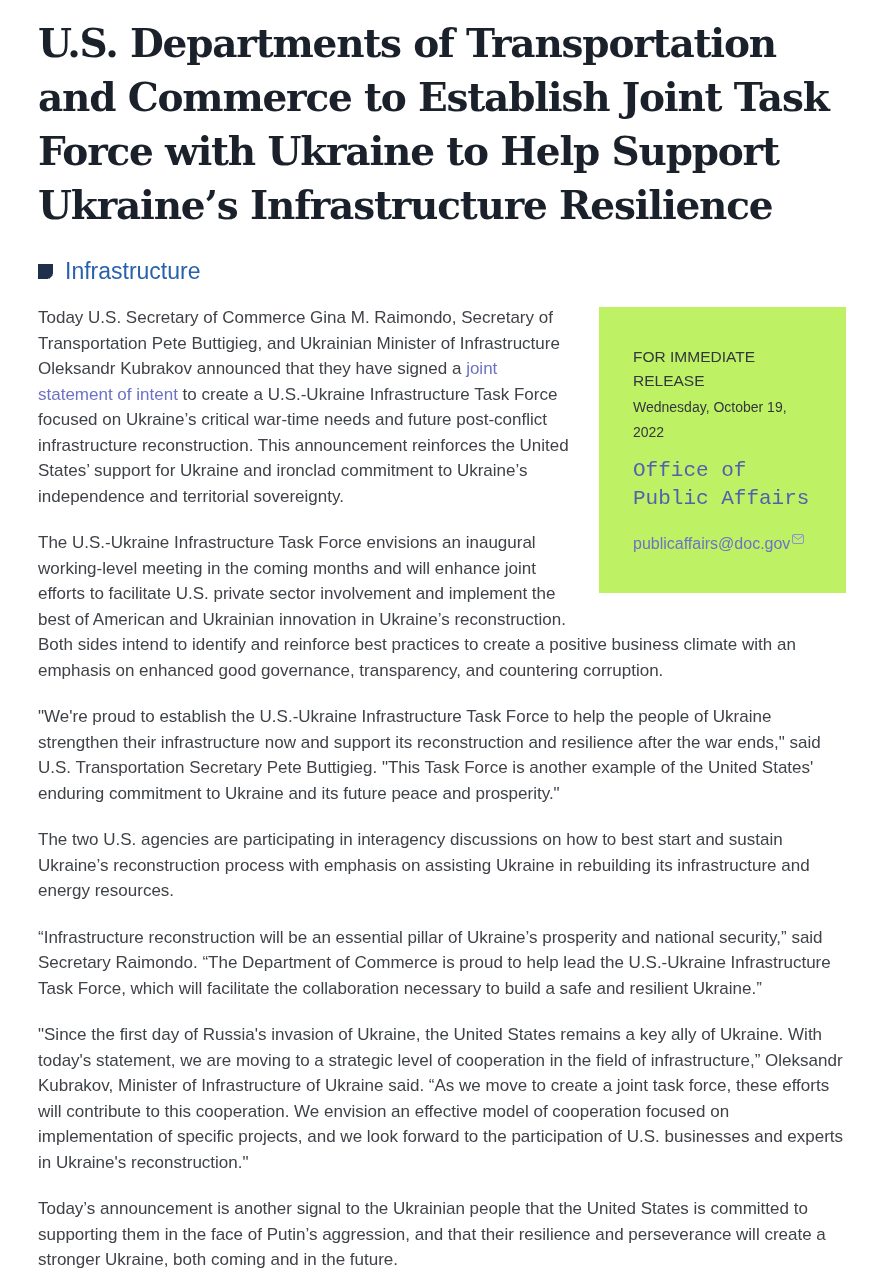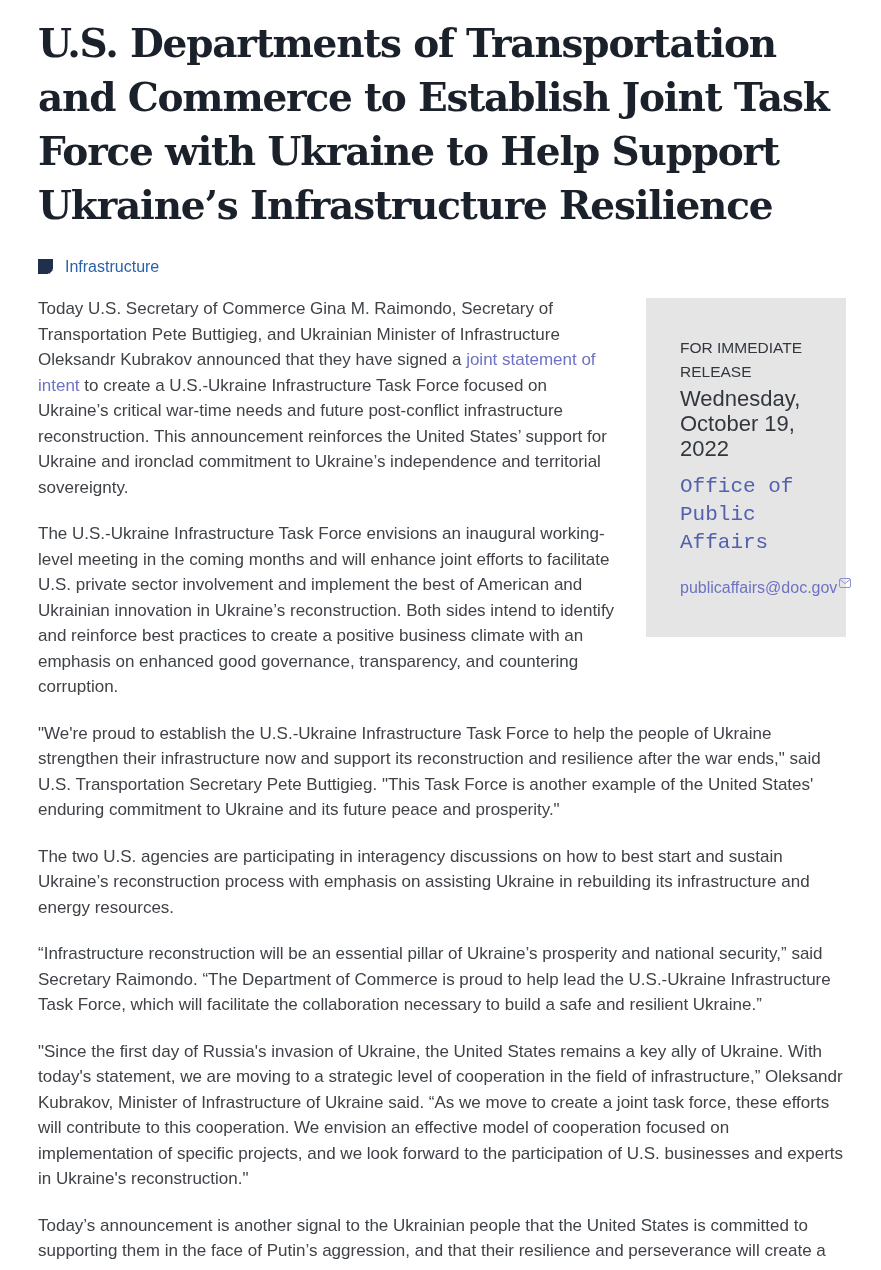--- a/index.html
+++ b/index.html
@@ -24,45 +24,45 @@
     margin-bottom: 26px;
   }
   .tag-row {
     display: flex;
     align-items: center;
     gap: 12px;
     margin-bottom: 20px;
   }
   .tag-icon { display: inline-block; width: 15px; height: 16px; }
   .tag-link {
-    font-size: 16px;
+    font-size: 23px;
     color: #2962ac;
     text-decoration: none;
     cursor: pointer;
   }
   .article {
     font-size: 17px;
     line-height: 25.5px;
   }
   .article p { margin-bottom: 21px; }
   .release-box {
     float: right;
-    width: 200px;
-    background: #e5e5e5;
+    width: 247px;
+    background: #bef264;
     margin: 2px 0 22px 24px;
     padding: 38px 28px 36px 34px;
   }
   .release-label {
     font-size: 15.5px;
     line-height: 24px;
     color: #32373e;
     margin-bottom: 2px;
   }
   .release-date {
-    font-size: 22px;
+    font-size: 14px;
     line-height: 25px;
     color: #32373e;
     margin-bottom: 12px;
   }
   .office-link {
     display: block;
     font-family: Liberation Mono, monospace;
     font-size: 21px;
     line-height: 28px;
     color: #5360ae;

